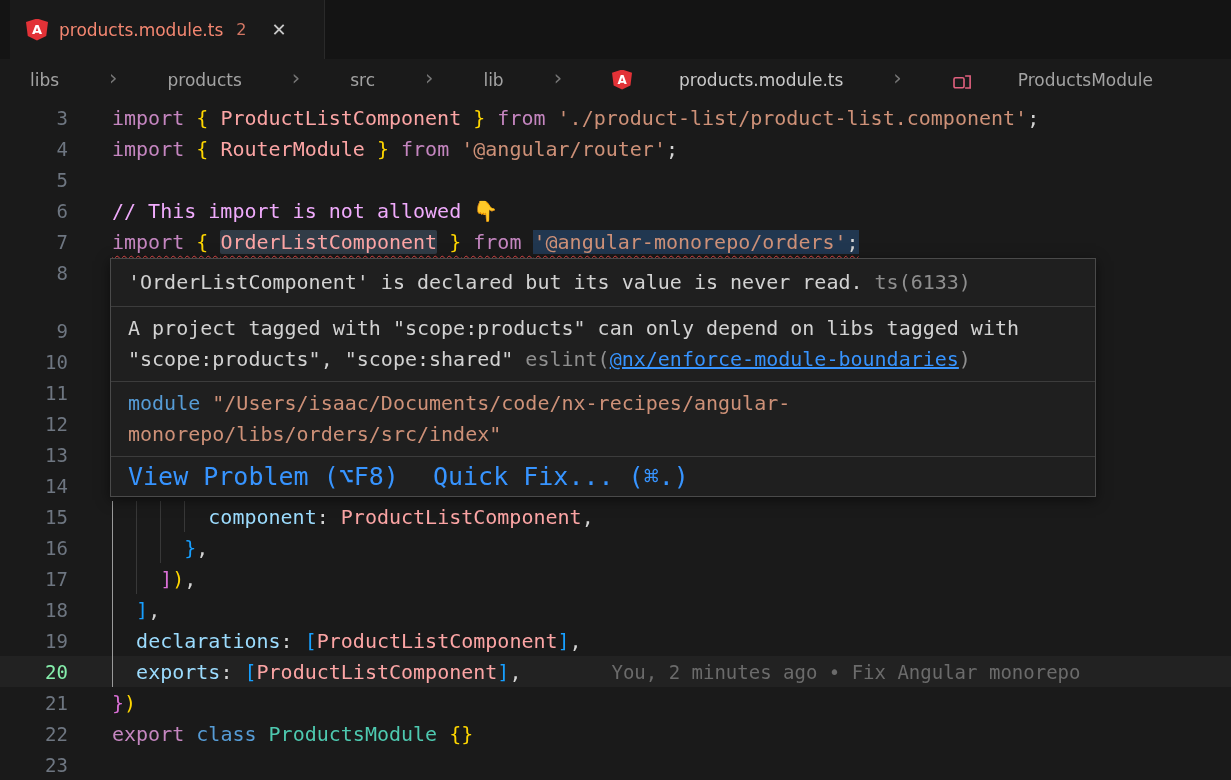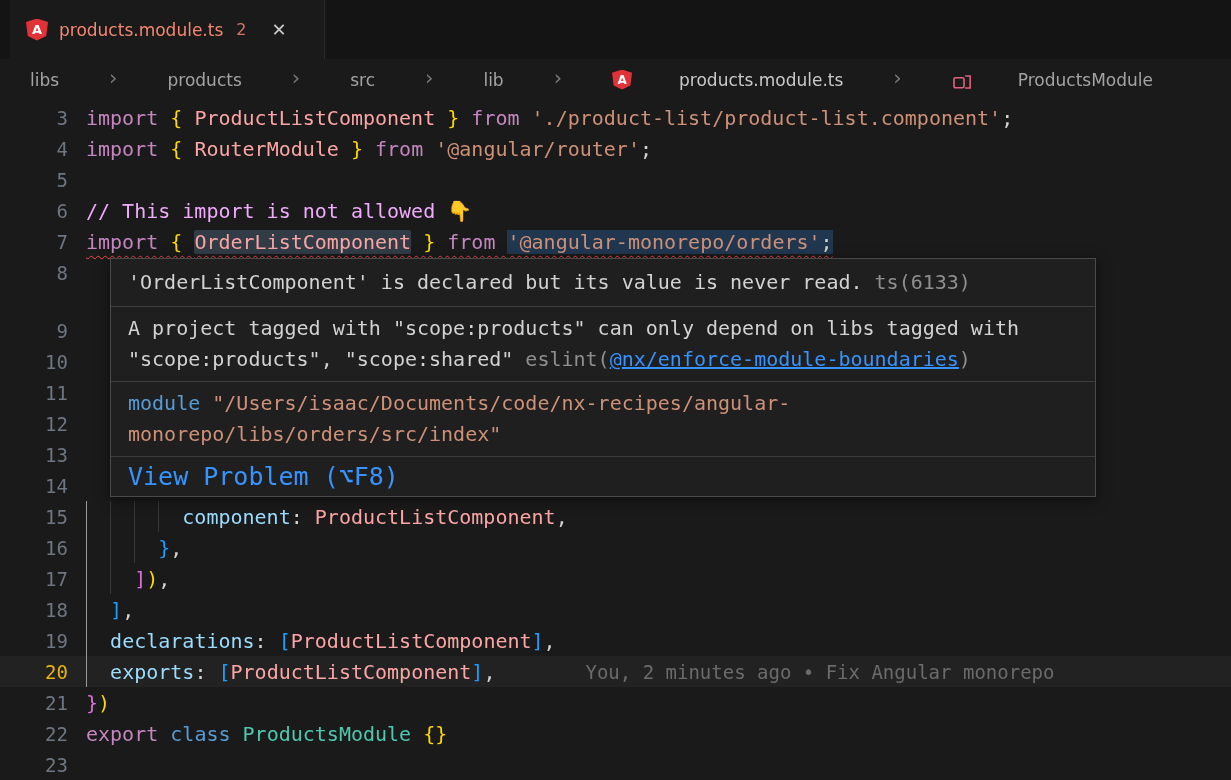--- a/index.html
+++ b/index.html
@@ -24,23 +24,23 @@
                  padding-left:30px; font:17px "DejaVu Sans", sans-serif; color:#a3a3a3;gap:39px; }
   .bc-item { cursor:pointer; }
   .bc-file { color:#c9c9c9; }
   .bc-sep { color:#767676; font-size:21px; margin:0 11px; transform:translateY(-2px); }
   .class-icon { margin-right:7px; transform:translateY(2px); }
 
   
   .editor { position:relative; height:680px; background:#1a1a1a; padding-top:2px; }
   .row { display:flex; height:31px; align-items:center; }
   .row.active { background:rgba(255,255,255,0.035); }
-  .row.active .ln { color:#eab308; }
+  .row.active .ln { color:#86efac; }
   .ln { width:68px; flex:none; text-align:right; color:#6e7681; font-size:19px; cursor:pointer; }
-  .code { margin-left:18px; position:relative; height:100%; display:flex; align-items:center;
+  .code { margin-left:44px; position:relative; height:100%; display:flex; align-items:center;
           font-size:20px; color:#d4d4d4; cursor:text; }
   .tok { white-space:pre; }
   .spacer { height:27px; }
 
   .guide { position:absolute; top:0; bottom:0; width:1px; background:#383838; }
   .guide-active { background:#9a9a9a; }
 
   
   .kw   { color:#c586c0; }
   .kwb  { color:#569cd6; }
@@ -284,15 +284,16 @@
       <div>
         <span>"scope:products", "scope:shared" </span><span class="muted">eslint(</span><a class="link">@nx/enforce-module-boundaries</a><span class="muted">)</span>
       </div>
     </div>
     <div class="pop-sec">
       <div><span class="kwd">module</span><span class="pstr"> "/Users/isaac/Documents/code/nx-recipes/angular-</span></div>
       <div><span class="pstr">monorepo/libs/orders/src/index"</span></div>
     </div>
     <div class="pop-actions">
       <a class="action">View Problem (⌥F8)</a>
+      <a class="action">Quick Fix... (⌘.)</a>
     </div>
   </div>
 </div>
 
 </body></html>

